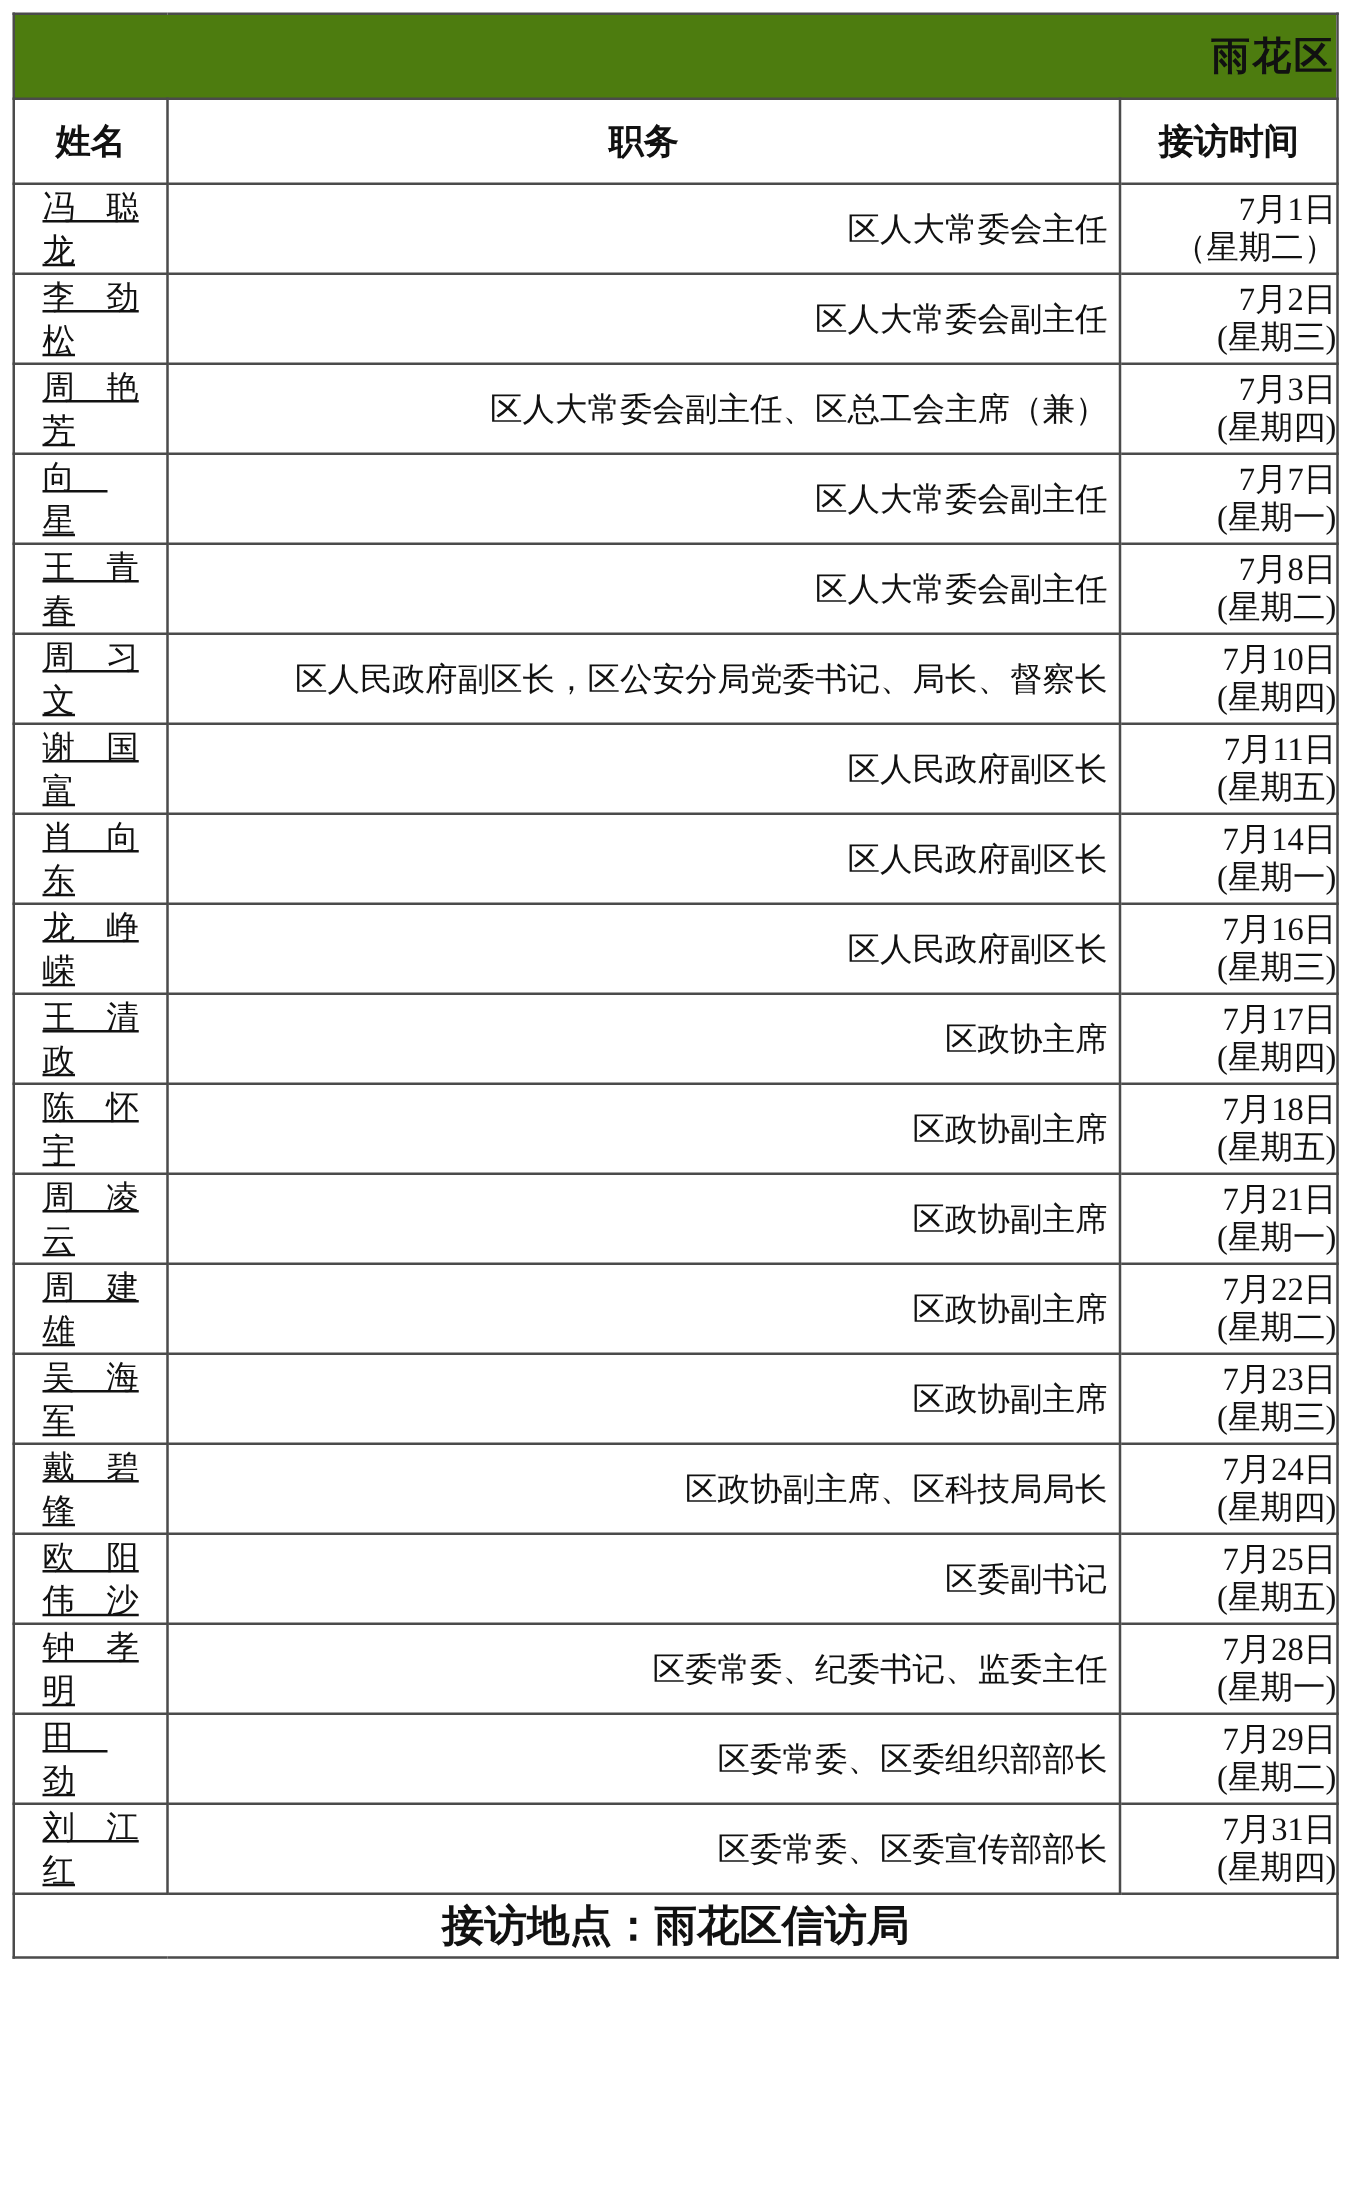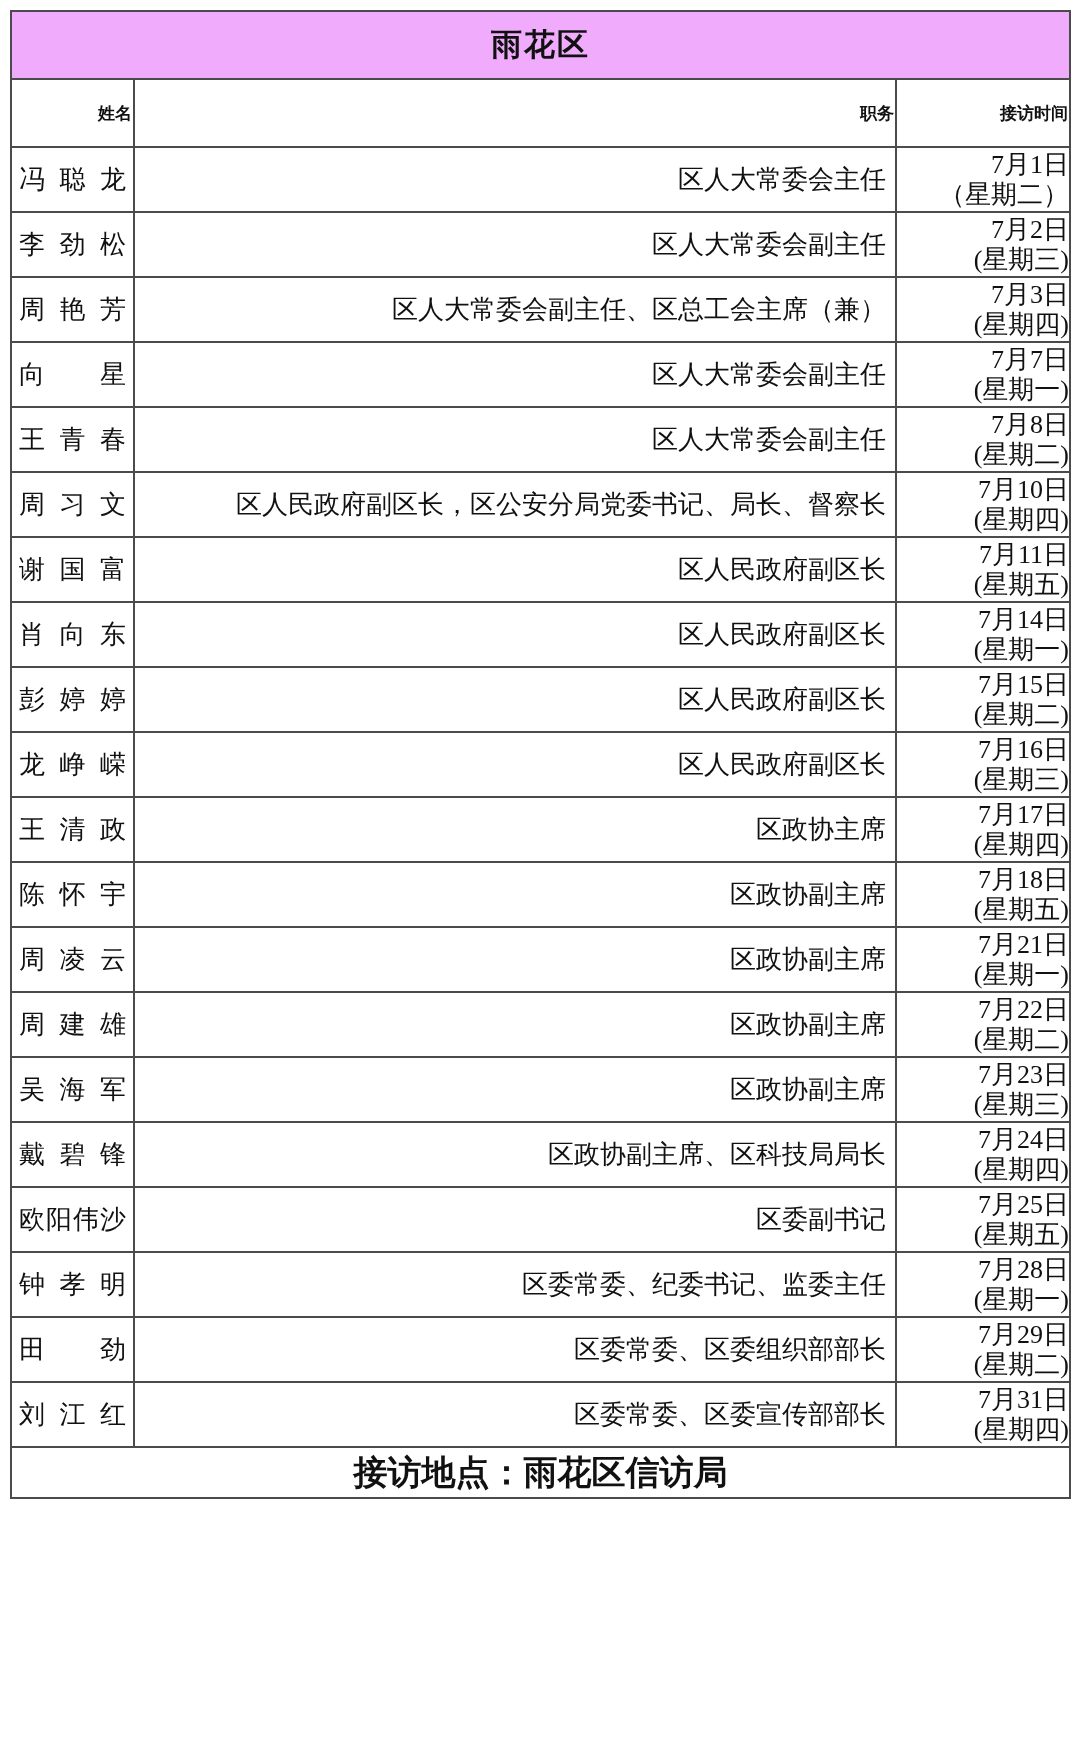--- a/index.html
+++ b/index.html
@@ -23,40 +23,41 @@
   col.c1 { width: 123px; }
   col.c2 { width: 762px; }
   col.c3 { width: 174px; }
   td {
     border: 2px solid #4b4b4b;
     vertical-align: middle;
     overflow: hidden;
   }
   .title-row td {
     height: 64px;
-    background: #f0abfc;
-    text-align: center;
+    background: #4d7c0f;
+    text-align: right;
     font-weight: bold;
     font-size: 31px;
     letter-spacing: 2px;
   }
   .header-row td {
     height: 64px;
-    text-align: right;
+    text-align: center;
     font-weight: bold;
-    font-size: 17px;
+    font-size: 28px;
   }
   .data-row td {
     height: 63px;
     font-size: 26px;
   }
   .name-cell {
     text-align: justify;
     text-align-last: justify;
-    padding: 0 7px;
+    padding: 0 22px;
+    text-decoration: underline;
   }
   .pos-cell {
     text-align: right;
     padding: 0 9px;
   }
   .date-cell {
     text-align: right;
     padding: 0;
   }
   .date-line { line-height: 30px; }
@@ -155,28 +156,20 @@
 
   <tr class="data-row">
     <td class="name-cell">肖向东</td>
     <td class="pos-cell">区人民政府副区长</td>
     <td class="date-cell">
       <div class="date-line">7月14日</div>
       <div class="date-line">(星期一)</div>
     </td>
   </tr>
 
-  <tr class="data-row">
-    <td class="name-cell">彭婷婷</td>
-    <td class="pos-cell">区人民政府副区长</td>
-    <td class="date-cell">
-      <div class="date-line">7月15日</div>
-      <div class="date-line">(星期二)</div>
-    </td>
-  </tr>
 
   <tr class="data-row">
     <td class="name-cell">龙峥嵘</td>
     <td class="pos-cell">区人民政府副区长</td>
     <td class="date-cell">
       <div class="date-line">7月16日</div>
       <div class="date-line">(星期三)</div>
     </td>
   </tr>
 

